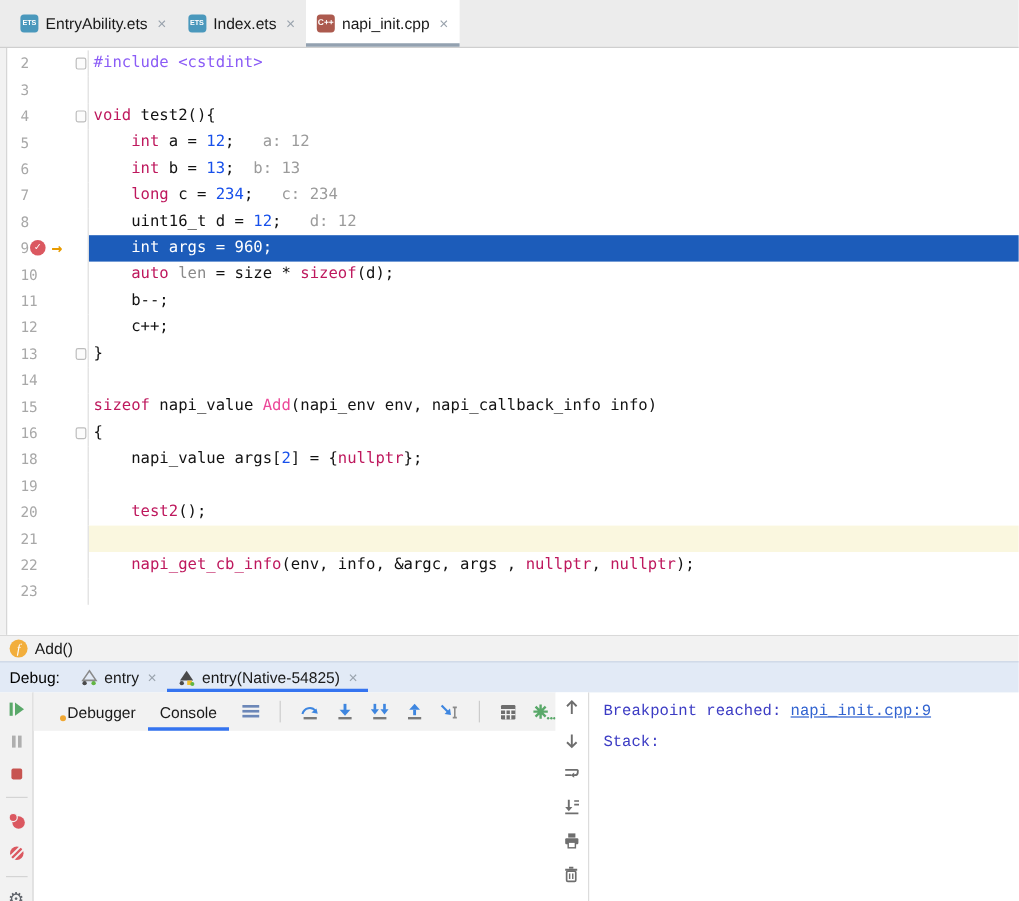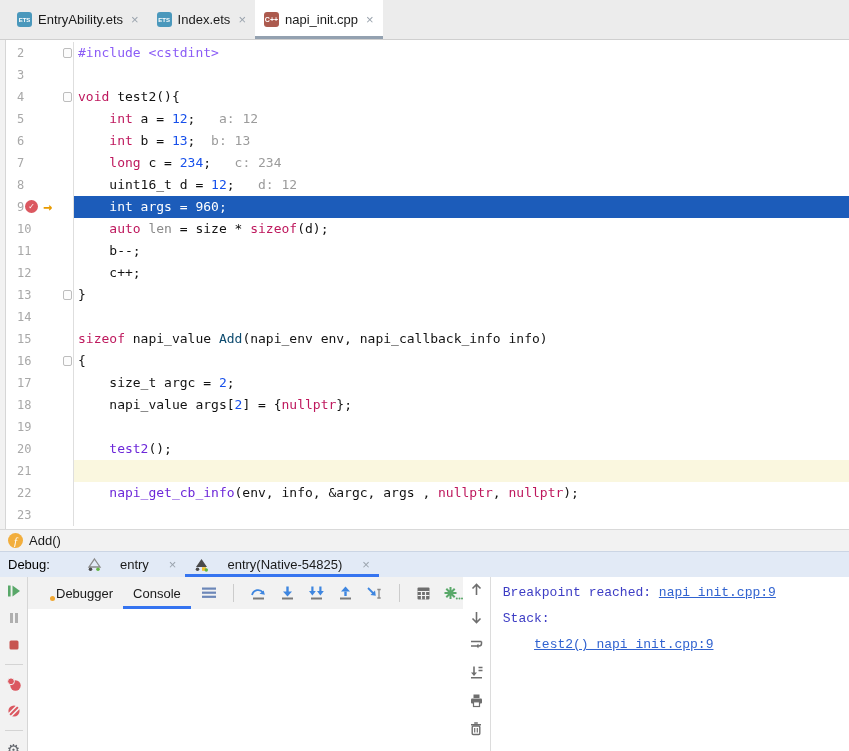--- a/index.html
+++ b/index.html
@@ -29,35 +29,35 @@
   .bp{position:absolute;left:18px;top:4px;width:13px;height:13px;border-radius:50%;
       background:#DB5860;color:#fff;font-size:9px;line-height:13px;text-align:center}
   .arrow{position:absolute;left:36px;top:0;color:#E89B00;font-weight:bold;font-size:15px}
   .fold{position:absolute;left:56px;top:6px;width:9px;height:10px;border:1px solid #BDBDBD;
         border-radius:2px;background:#FCFCFC}
   .code{flex:1;white-space:pre;padding-left:4px}
   .code.exec{background:#1C5CBA}
   .code.exec span{color:#fff !important}
   .code.caret{background:#FAF7DF}
   .c-kw{color:#be185d}.c-num{color:#1750EB}.c-pl{color:#121212}
-  .c-pp{color:#8b5cf6}.c-decl{color:#0c4a6e}.c-call{color:#6d28d9}
+  .c-pp{color:#8b5cf6}.c-decl{color:#ec4899}.c-call{color:#be185d}
   .c-un{color:#8A8A8A}.c-hint{color:#9B9B9B;}
 
   
   .breadcrumb{height:22px;background:#F2F2F2;border-top:1px solid #D9D9D9;
               display:flex;align-items:center;gap:6px;padding-left:8px}
   .f-icon{width:15px;height:15px;border-radius:50%;background:#F2AE3C;color:#fff;
           font-family:"Liberation Serif",serif;font-style:italic;font-size:11px;
           display:flex;align-items:center;justify-content:center;flex:none}
 
   
   .debug-header{height:26px;background:#E2EAF6;border-top:1px solid #CBD5E4;
                 display:flex;align-items:stretch;padding-left:8px}
-  .debug-label{align-self:center;margin-right:28px;color:#000}
-  .session-tab{display:flex;align-items:center;gap:18px;padding:0 9px}
+  .debug-label{align-self:center;margin-right:8px;color:#000}
+  .session-tab{display:flex;align-items:center;gap:5px;padding:0 9px}
   .session-tab.active{box-shadow:inset 0 -3px 0 #3574F0}
 
   
   .debug-panel{display:flex;height:186px}
   .left-col{width:28px;background:#F2F2F2;border-right:1px solid #D6D6D6;
             display:flex;flex-direction:column;align-items:center;padding-top:6px;gap:11px;flex:none}
   .vsep{width:18px;height:1px;background:#D4D4D4;flex:none}
   .debug-main{flex:1;display:flex;flex-direction:row;min-width:0}
   .toolbar{height:32px;background:#F2F2F2;display:flex;align-items:stretch;padding-left:12px;flex:none}
   .tool-tab{display:flex;align-items:center;padding:0 10px;position:relative}
@@ -193,26 +193,20 @@
         </div>
         <div class="row">
           <div class="gutter">
             <span class="lnum">16</span>
             <span class="fold"></span>
           </div>
           <div class="code"><span class="c-pl">{</span></div>
         </div>
         <div class="row">
           <div class="gutter">
-            <span class="lnum">17</span>
-          </div>
-          <div class="code"><span class="c-pl">    size_t argc = </span><span class="c-num">2</span><span class="c-pl">;</span></div>
-        </div>
-        <div class="row">
-          <div class="gutter">
             <span class="lnum">18</span>
           </div>
           <div class="code"><span class="c-pl">    napi_value args[</span><span class="c-num">2</span><span class="c-pl">] = {</span><span class="c-kw">nullptr</span><span class="c-pl">};</span></div>
         </div>
         <div class="row">
           <div class="gutter">
             <span class="lnum">19</span>
           </div>
           <div class="code"></div>
         </div>
@@ -378,17 +372,17 @@
             <rect x="4.5" y="1.5" width="6" height="3.5" fill="#6E6E6E"></rect>
             <rect x="2" y="5.5" width="11" height="5" rx="1" fill="#6E6E6E"></rect>
             <rect x="4.5" y="8.8" width="6" height="4.7" fill="#fff" stroke="#6E6E6E" stroke-width="1.2"></rect>
           </svg>
           <svg width="14" height="15" viewBox="0 0 14 15">
             <path d="M2 3.8 H12 M5.2 2 H8.8" stroke="#6E6E6E" stroke-width="1.5"></path>
             <rect x="3.2" y="5" width="7.6" height="8.5" rx="1" fill="none" stroke="#6E6E6E" stroke-width="1.4"></rect>
             <path d="M5.7 7 V11.5 M8.3 7 V11.5" stroke="#6E6E6E" stroke-width="1.2"></path>
           </svg>
         </div>
-        <div class="console" id="console"><div><span>Breakpoint reached: </span><span class="clink">napi_init.cpp:9</span></div><div><span>Stack:</span></div><div><span>    </span><span class="clink">test2() napi_init.cpp:9</span></div></div>
+        <div class="console" id="console"><div><span>Breakpoint reached: </span><span class="clink">napi_init.cpp:9</span></div><div><span>Stack:</span></div></div>
       </div>
     </div>
   </div>
 </div>
 
 </body></html>

